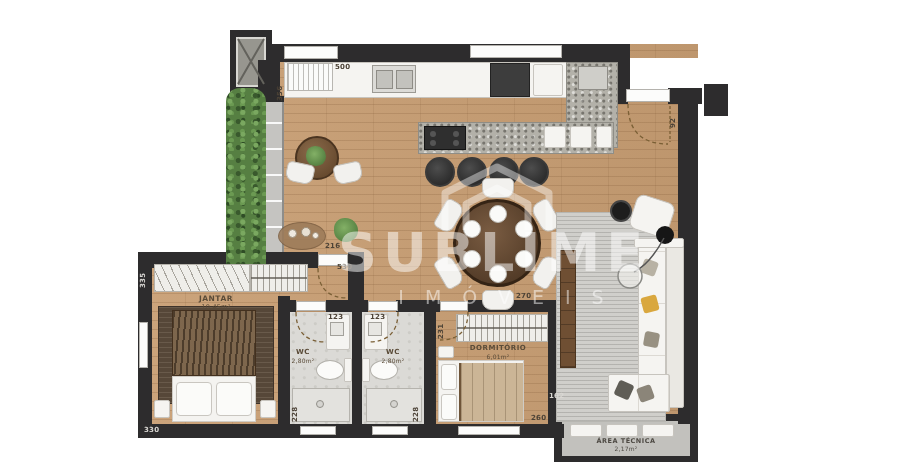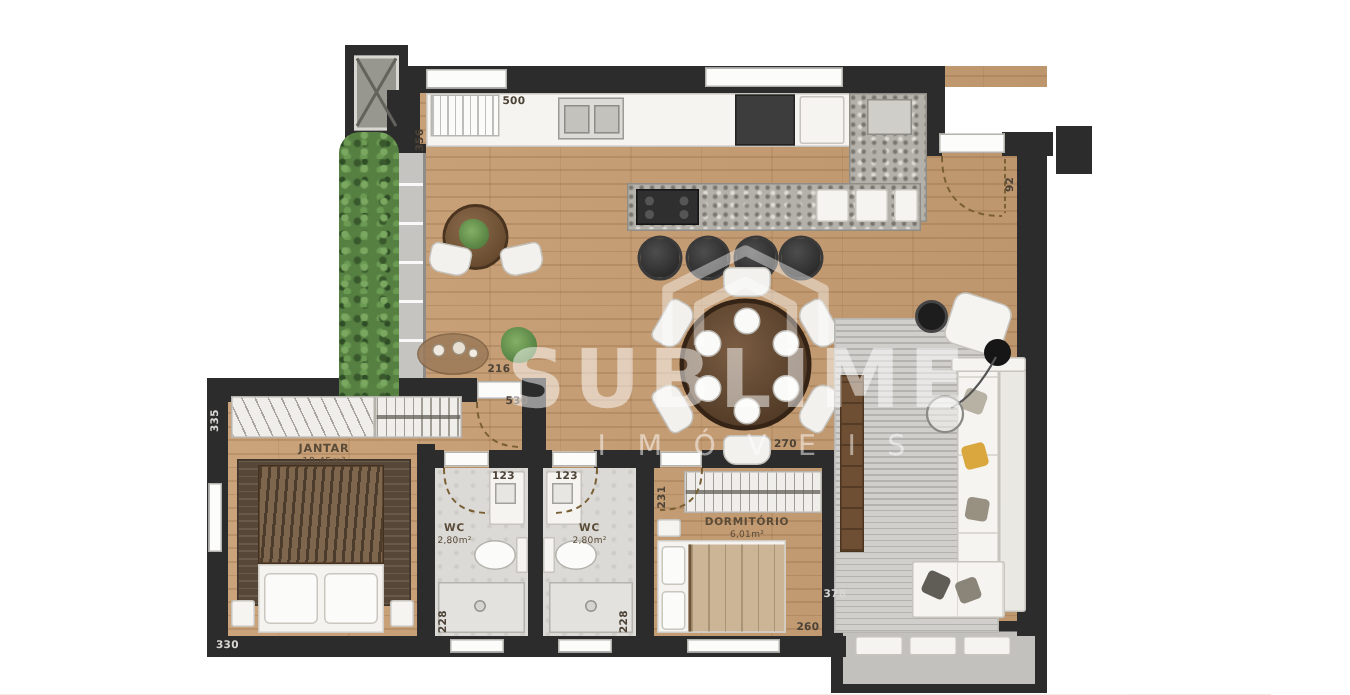--- a/index.html
+++ b/index.html
@@ -237,38 +237,42 @@
   <span class="dim" style="left:337px;top:264px">530</span>
   <span class="dim lt rot" style="left:140px;top:288px">335</span>
   <span class="dim lt" style="left:144px;top:427px">330</span>
   <span class="dim" style="left:328px;top:314px">123</span>
   <span class="dim" style="left:370px;top:314px">123</span>
   <span class="dim rot" style="left:292px;top:422px">228</span>
   <span class="dim rot" style="left:413px;top:422px">228</span>
   <span class="dim rot" style="left:438px;top:339px">231</span>
   <span class="dim" style="left:516px;top:293px">270</span>
   <span class="dim" style="left:531px;top:415px">260</span>
-  <span class="dim lt" style="left:549px;top:393px">378</span>
+  <span class="dim lt" style="left:549px;top:393px">162</span>
   <span class="dim rot" style="left:670px;top:128px">92</span>
 
   <div class="rlabel" style="left:186px;top:294px;width:60px">
     <span>JANTAR</span>
     <span class="rarea">10,45m²</span>
   </div>
   <div class="rlabel" style="left:288px;top:348px;width:30px;font-size:7px">
     <span>WC</span>
     <span class="rarea" style="font-size:6px">2,80m²</span>
   </div>
   <div class="rlabel" style="left:378px;top:348px;width:30px;font-size:7px">
     <span>WC</span>
     <span class="rarea" style="font-size:6px">2,80m²</span>
   </div>
   <div class="rlabel" style="left:466px;top:344px;width:64px;font-size:7px">
     <span>DORMITÓRIO</span>
     <span class="rarea" style="font-size:6px">6,01m²</span>
+  </div>
+  <div class="rlabel" style="left:566px;top:437px;width:120px;font-size:6.5px;color:#4e4a44">
+    <span>ÁREA TÉCNICA</span>
+    <span class="rarea" style="font-size:6px">2,17m²</span>
   </div>
 
   <div>
     <svg width="900" height="463" viewBox="0 0 900 463">
       <path d="M 445 230 L 445 193 L 497 167 L 549 193 L 549 230 M 466 230 L 466 204 L 497 188 L 528 204 L 528 230" fill="none" stroke="rgba(255,255,255,0.42)" stroke-width="7" stroke-linejoin="round"></path>
     </svg>
     <div class="wm-brand">SUBLIME</div>
     <div class="wm-sub">IMÓVEIS</div>
   </div>
 

